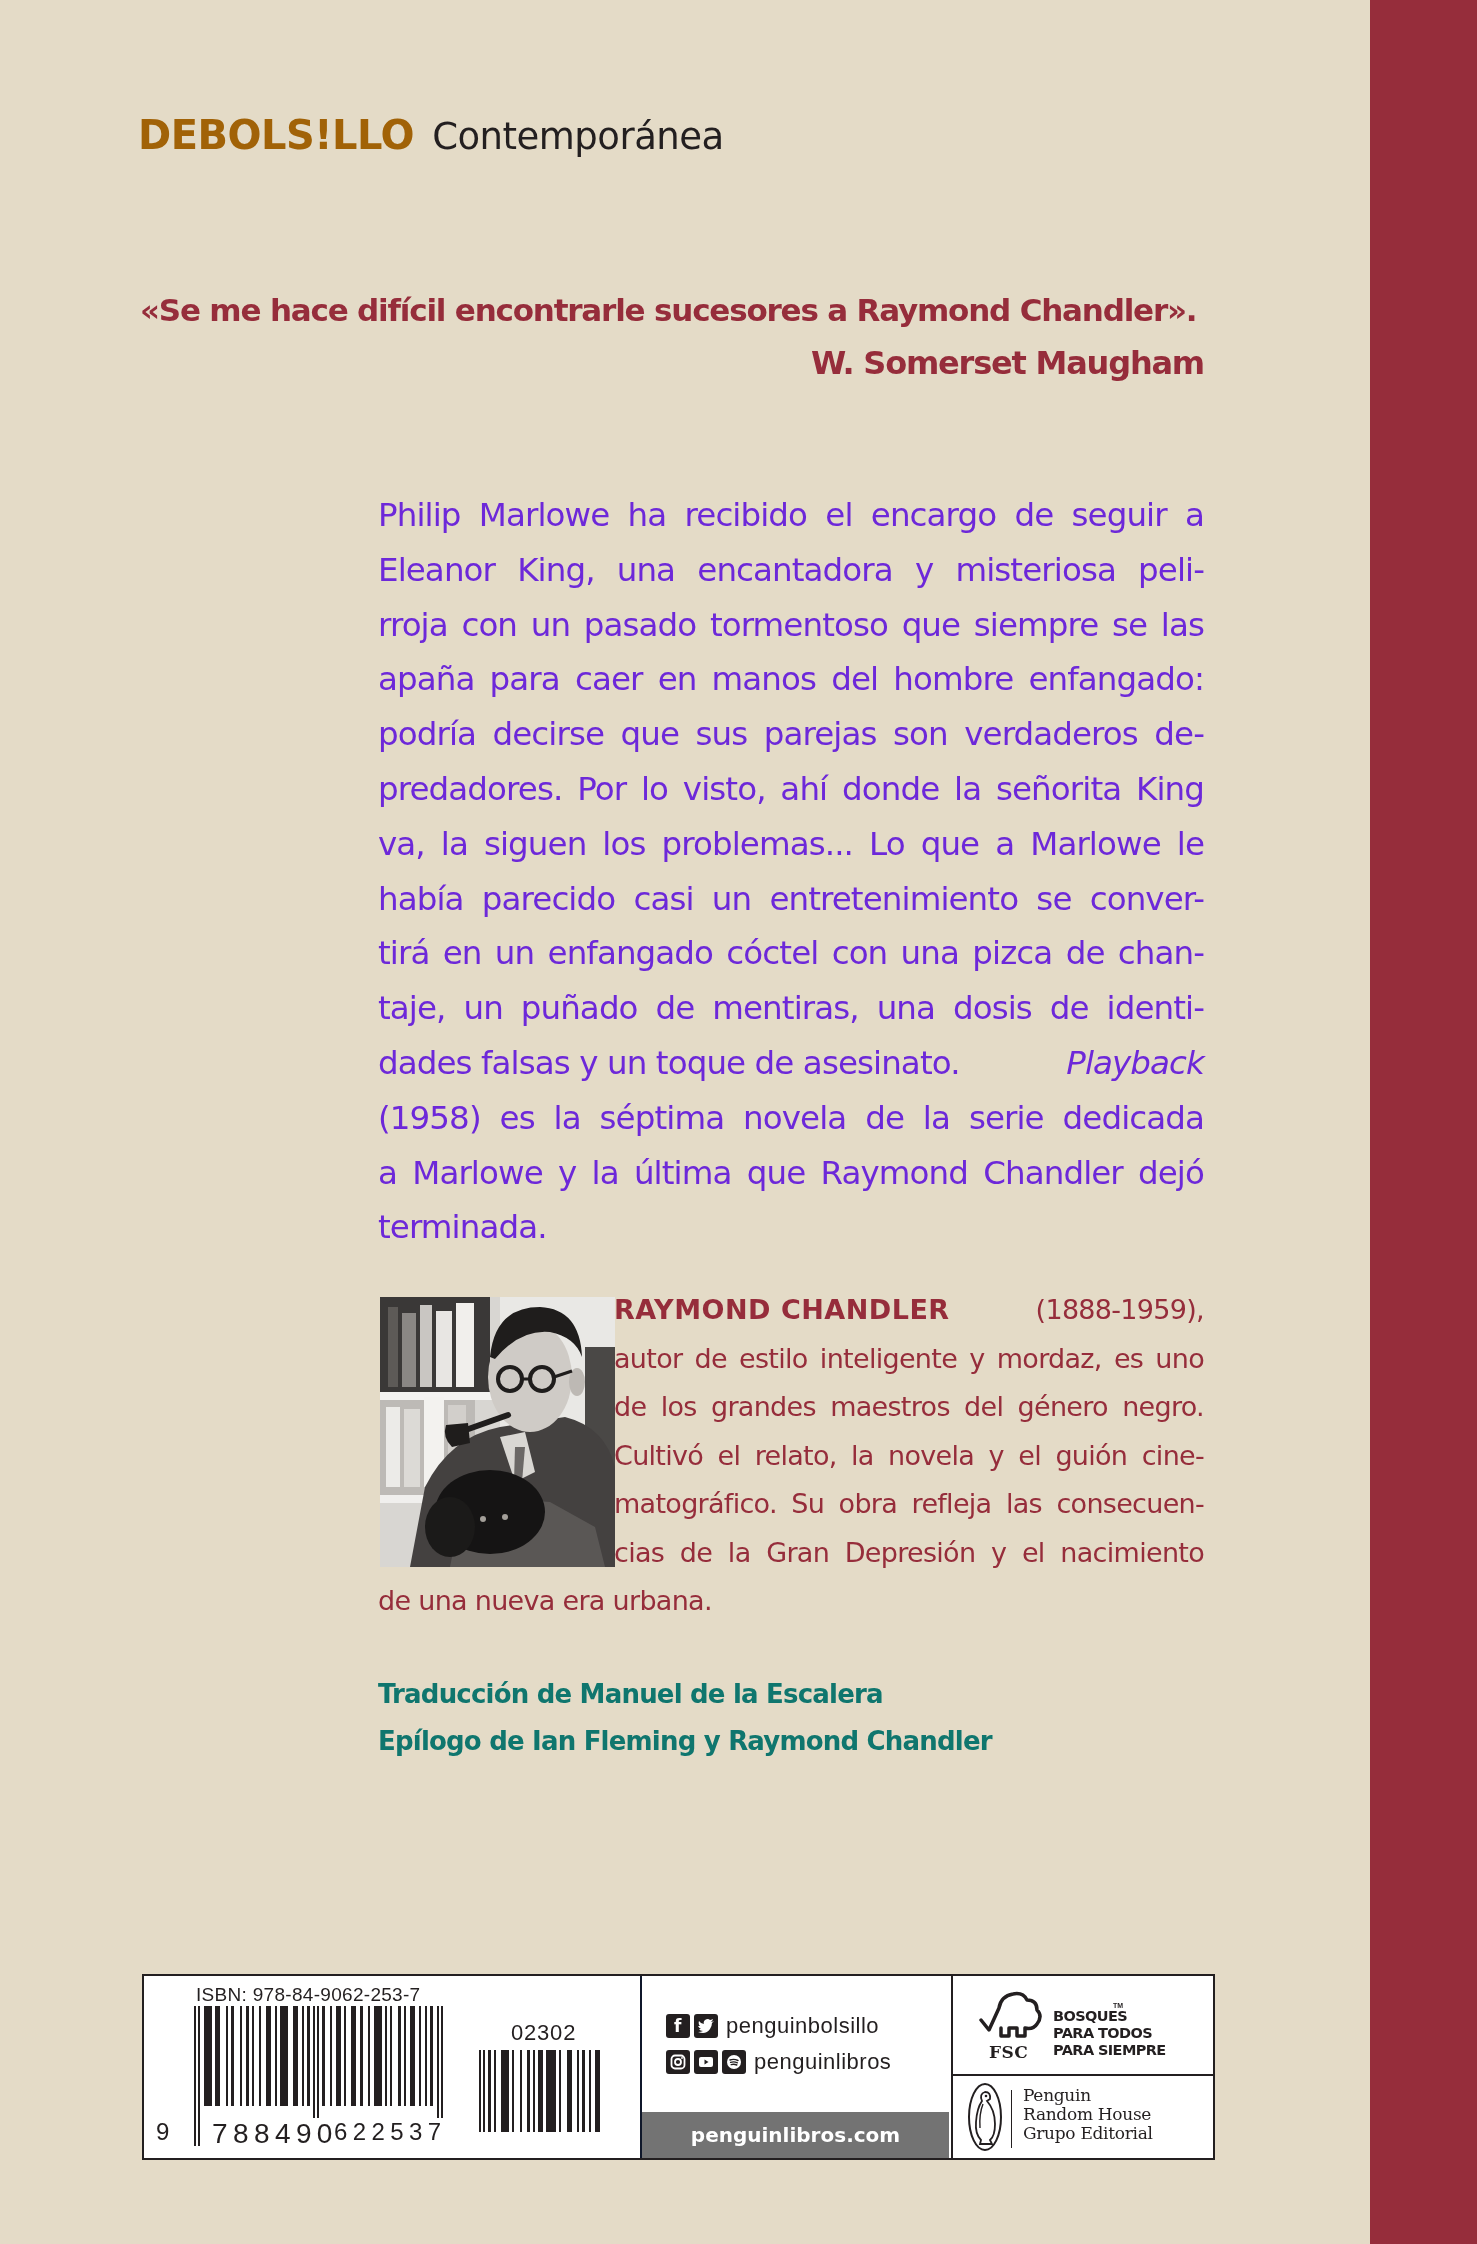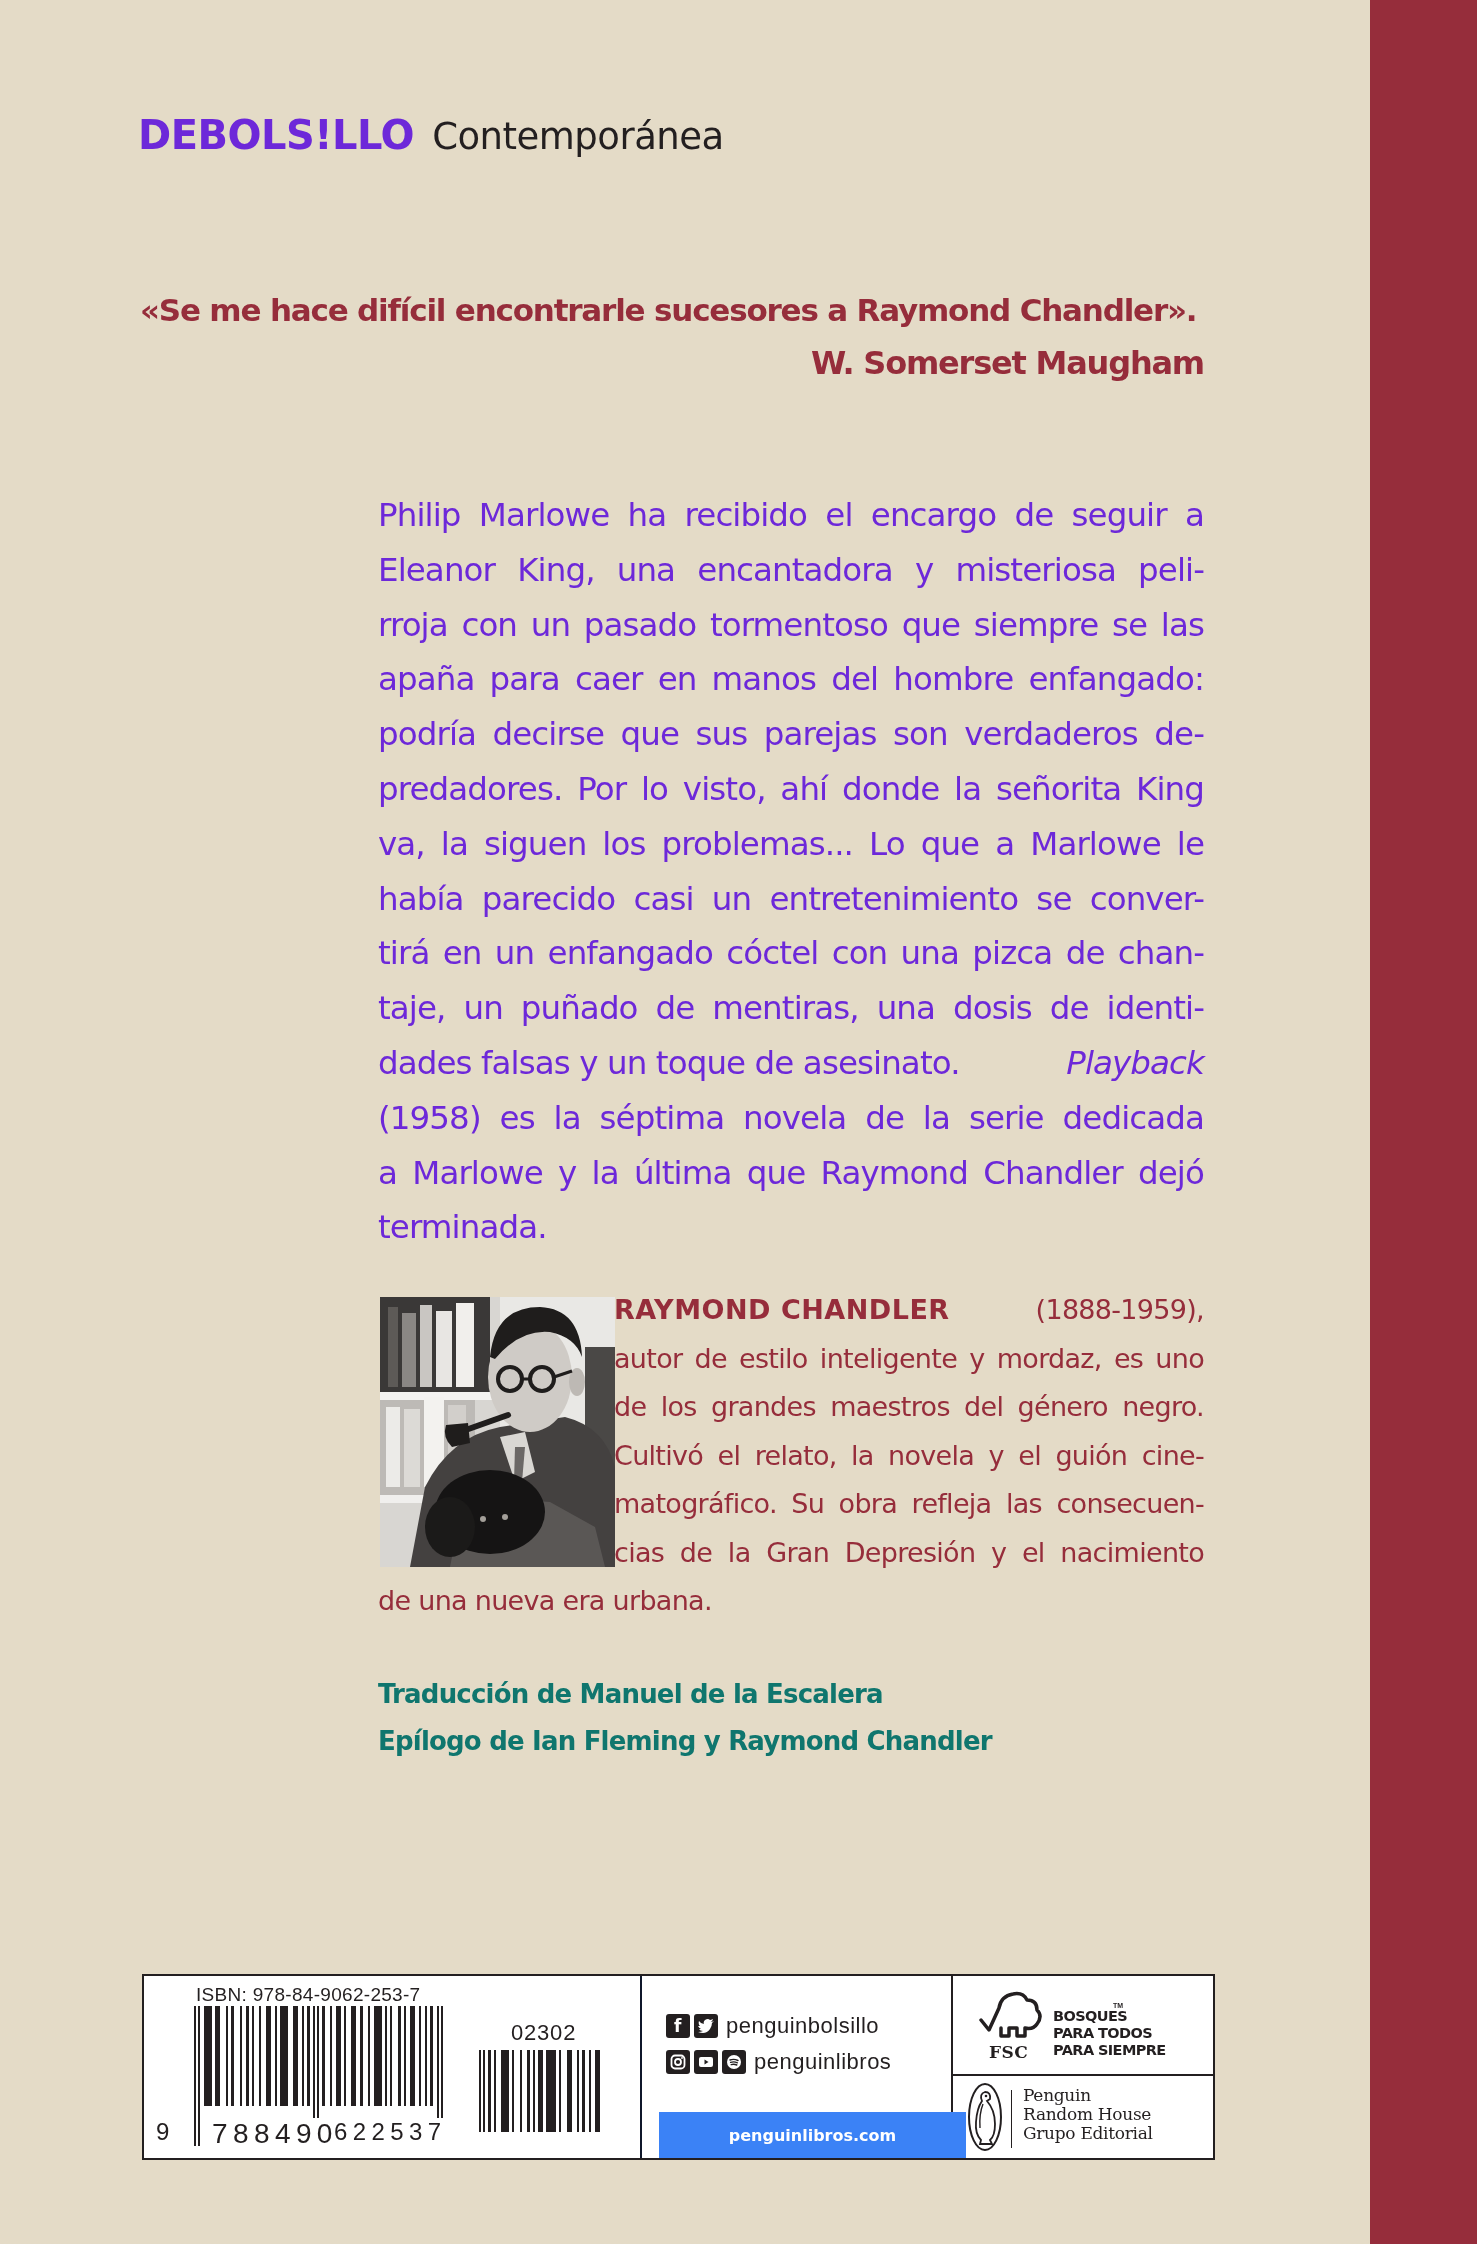--- a/index.html
+++ b/index.html
@@ -21,21 +21,21 @@
     .brand {
       position: absolute;
       left: 138px; top: 112px;
       display: flex; align-items: baseline;
       font-family: "DejaVu Sans", sans-serif;
     }
     .brand .logo {
       font-weight: bold;
       font-size: 40px;
       letter-spacing: -0.5px;
-      color: #6d28d9;
+      color: #a16207;
     }
     .brand .collection {
       font-size: 37px;
       margin-left: 18px;
       color: #231f20;
       font-family: "DejaVu Sans", sans-serif;
       font-weight: normal;
       letter-spacing: -0.5px;
     }
     
@@ -154,26 +154,26 @@
     .sicon {
       width: 24px; height: 24px;
       background: #231f20; border-radius: 3px;
       margin-right: 4px;
       display: inline-flex; align-items: center; justify-content: center;
       color: #fff; font-weight: bold; font-size: 17px;
       font-family: "DejaVu Sans", sans-serif;
     }
     .social-row .handle { margin-left: 4px; }
     .website-bar {
-      position: absolute; left: 17px; bottom: 0;
+      position: absolute; left: 0; bottom: 0;
       width: 307px; height: 46px;
-      background: #3b82f6; color: #ffffff;
+      background: #737373; color: #ffffff;
       display: flex; align-items: center; justify-content: center;
       font-family: "DejaVu Sans", sans-serif;
-      font-weight: bold; font-size: 16px;
+      font-weight: bold; font-size: 20px;
     }
     .logos-area {
       position: absolute; left: 809px; top: 0;
       width: 260px; height: 182px;
     }
     .fsc-block {
       position: absolute; left: 0; top: 0;
       width: 260px; height: 98px;
       border-bottom: 2px solid #231f20;
     }

